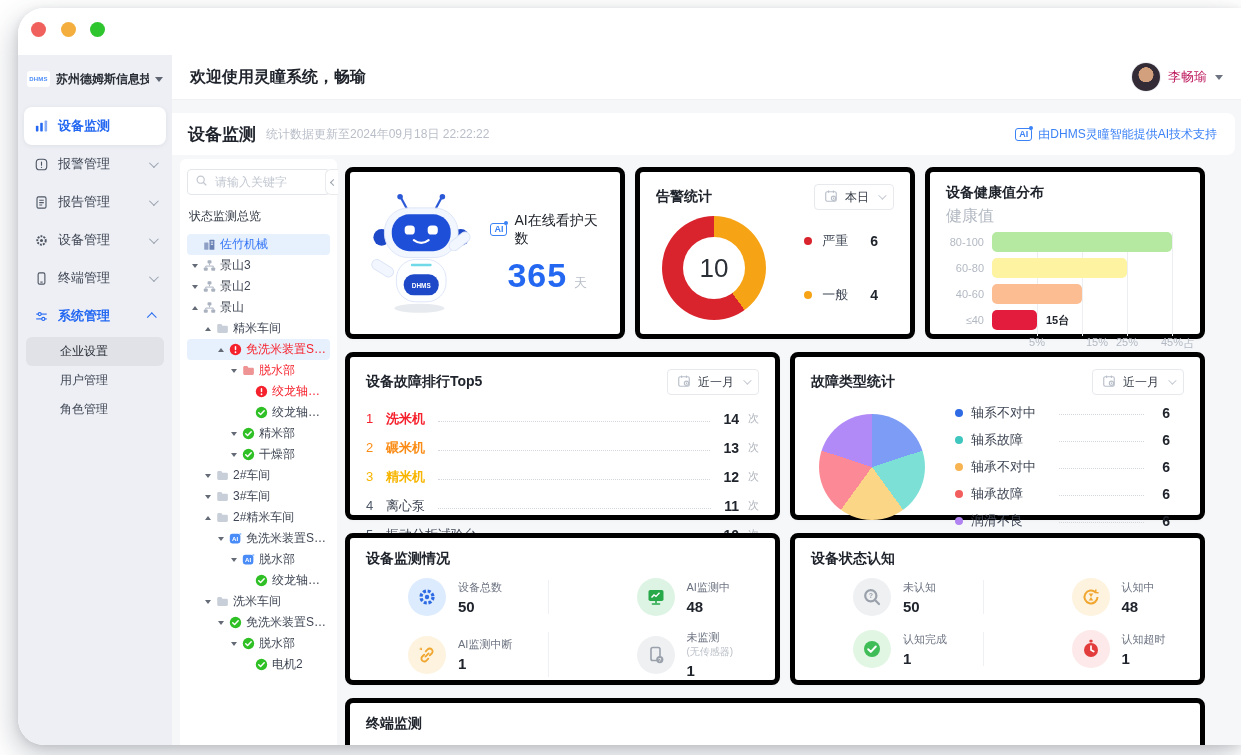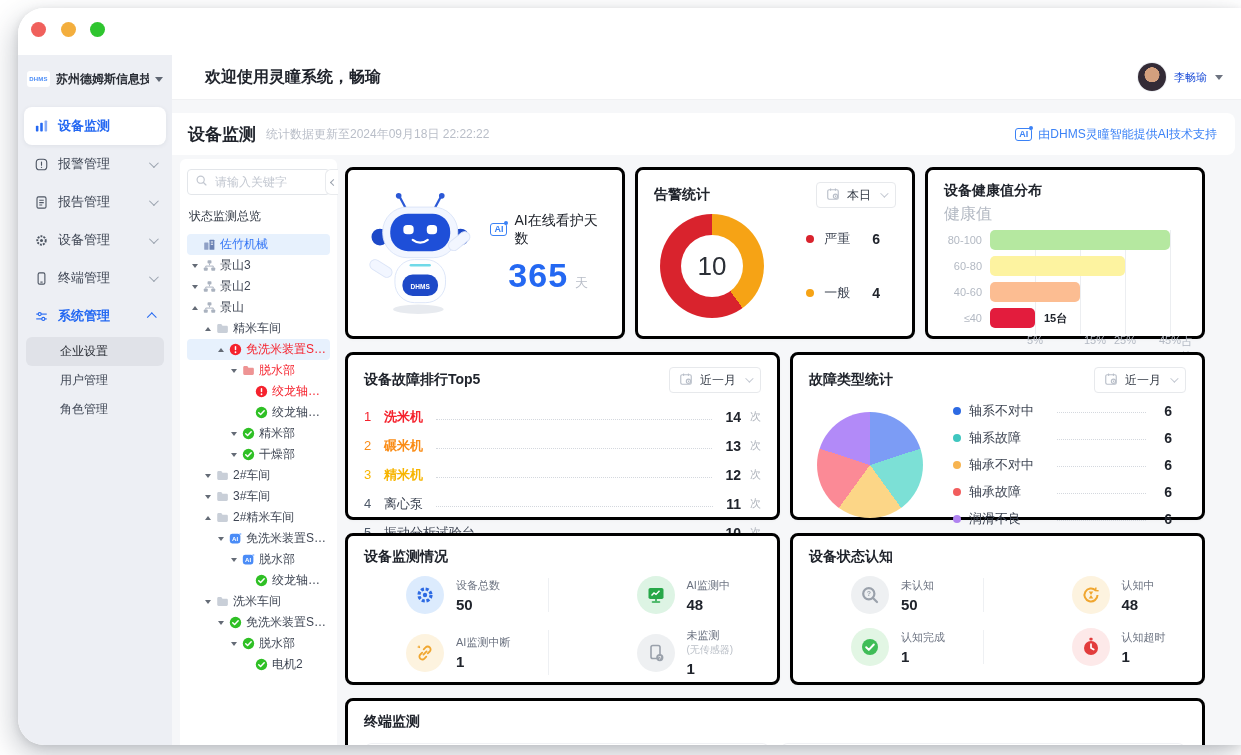--- a/index.html
+++ b/index.html
@@ -27,24 +27,24 @@
   .mitem.blue .micon{color:#2468f2;}
   .chev{width:7px;height:7px;border-right:1.5px solid #9aa2ae;border-bottom:1.5px solid #9aa2ae;margin-left:auto;flex-shrink:0;}
   .chev.down{transform:rotate(45deg) translateY(-2px);}
   .chev.up{transform:rotate(-135deg) translateY(-1px);border-color:#2468f2;}
   .submenu{padding:2px 8px 0;}
   .sitem{height:29px;display:flex;align-items:center;padding-left:34px;font-size:12px;color:#3f4654;border-radius:6px;cursor:pointer;}
   .sitem.active{background:#e0e2e8;color:#272b33;}
   
   .main{flex:1;display:flex;flex-direction:column;background:#f6f7f9;min-width:0;}
   .header{height:45px;background:#fff;display:flex;align-items:center;padding:0 18px;border-bottom:1px solid #f0f1f3;flex-shrink:0;}
-  .welcome{font-size:16px;font-weight:bold;color:#20242c;margin-left:15px;}
+  .welcome{font-size:16px;font-weight:bold;color:#20242c;}
   .userbox{margin-left:auto;display:flex;align-items:center;gap:8px;cursor:pointer;}
   .avatar{width:28px;height:28px;border-radius:50%;background:radial-gradient(circle at 50% 42%,#d3a07e 0 34%,#332b36 36%);box-shadow:0 0 0 1px #eceff3;}
-  .uname{font-size:11px;color:#1d4ed8;}
+  .uname{font-size:13px;color:#be185d;}
   .titlebar{height:42px;background:#fff;margin:13px 6px 0 0;border-radius:0 8px 8px 0;display:flex;align-items:center;padding:0 18px 0 16px;flex-shrink:0;}
   .ptitle{font-size:17px;font-weight:bold;color:#20242c;}
   .updated{font-size:12px;color:#b9bec8;margin-left:10px;}
   .ailink{margin-left:auto;display:flex;align-items:center;gap:6px;color:#3b82f6;font-size:12px;cursor:pointer;}
   .aichip{position:relative;border:1.2px solid #3b82f6;border-radius:3px;font-size:9px;font-weight:bold;color:#3b82f6;padding:1px 3px;line-height:1;}
   .aichip:after{content:"";position:absolute;right:-2px;top:-3px;width:4px;height:4px;border-radius:50%;background:#3b82f6;}
   
   .content{flex:1;display:flex;min-height:0;padding-top:4px;}
   .treepanel{width:157px;background:#fff;margin-left:8px;border-radius:6px 6px 0 0;padding:10px 7px;position:relative;flex-shrink:0;}
   .searchbox{height:26px;border:1px solid #e3e6ea;border-radius:4px;display:flex;align-items:center;gap:5px;padding:0 7px;}
@@ -60,21 +60,21 @@
   .trow.red .tlabel{color:#f5222d;}
   .trow.sel.red .tlabel{color:#f5222d;}
   .tcaret{width:9px;flex-shrink:0;display:flex;justify-content:center;}
   .tcaret .cd{width:0;height:0;border-left:3.5px solid transparent;border-right:3.5px solid transparent;border-top:4.5px solid #646b76;}
   .tcaret .cu{width:0;height:0;border-left:3.5px solid transparent;border-right:3.5px solid transparent;border-bottom:4.5px solid #646b76;}
   .ticon{display:flex;flex-shrink:0;}
   .tlabel{overflow:hidden;text-overflow:ellipsis;}
   
   .dash{flex:1;margin:8px 36px 0 8px;display:flex;flex-direction:column;gap:13px;min-width:0;overflow:hidden;}
   .drow{display:flex;gap:10px;flex-shrink:0;}
-  .card{background:#fff;border:3px solid #000000;border-radius:8px;box-shadow:0 1px 3px rgba(25,30,40,.03);padding:12px 16px;position:relative;min-width:0;}
+  .card{background:#fff;border:5px solid #000000;border-radius:8px;box-shadow:0 1px 3px rgba(25,30,40,.03);padding:12px 16px;position:relative;min-width:0;}
   .chead{display:flex;align-items:center;}
   .ctitle{font-size:14px;font-weight:bold;color:#20242c;}
   .chip{margin-left:auto;height:26px;border:1px solid #e7e9ec;border-radius:4px;display:flex;align-items:center;gap:7px;padding:0 9px;font-size:12px;color:#333a45;cursor:pointer;background:#fff;}
   .chip .chev{margin-left:2px;width:6px;height:6px;border-color:#c3c8d1;}
   
   .r1card{flex:1;height:172px;}
   .aicardbody{display:flex;align-items:center;justify-content:center;height:100%;gap:14px;}
   .aistats .lblrow{display:flex;align-items:center;gap:7px;font-size:14px;color:#20242c;font-weight:500;}
   .aistats .valrow{margin-top:8px;display:flex;align-items:baseline;gap:7px;justify-content:center;}
   .aidays{font-size:34px;font-weight:bold;color:#2468f2;letter-spacing:1px;}

